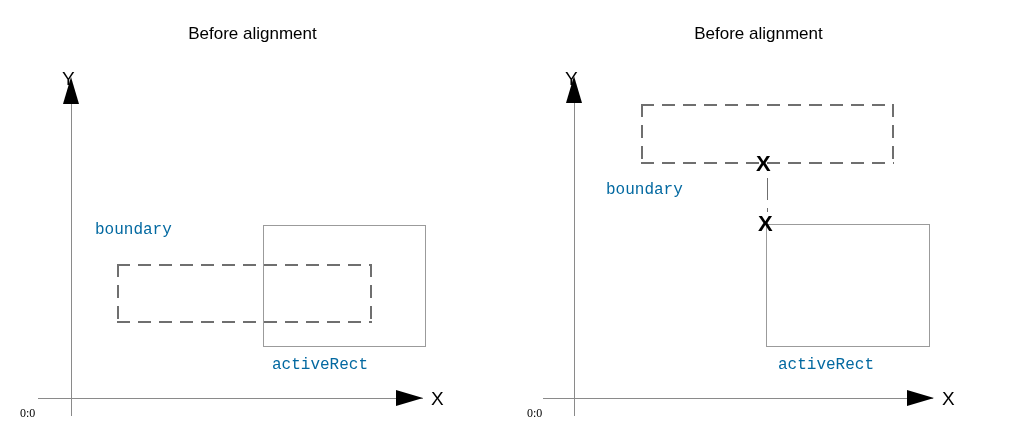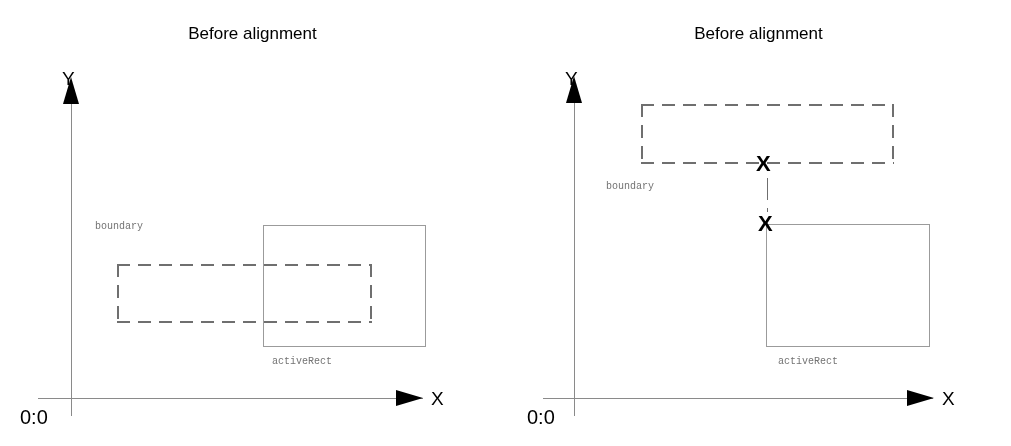--- a/index.html
+++ b/index.html
@@ -67,22 +67,22 @@
   }
   .axis-label {
     position: absolute;
     font-family: "Liberation Sans", sans-serif;
     font-size: 19px;
     color: #000000;
     white-space: nowrap;
   }
   .origin-label {
     position: absolute;
-    font-family: Liberation Sans, sans-serif;
-    font-size: 20px;
+    font-family: Liberation Serif, serif;
+    font-size: 12px;
     color: #000000;
     white-space: nowrap;
   }
 
   
   .rect-solid {
     position: absolute;
     border: 1px solid #9b9b9b;
     box-sizing: border-box;
     background: transparent;
@@ -117,22 +117,22 @@
   }
   .dash-top    { top: 0; }
   .dash-bottom { bottom: 0; }
   .dash-left   { left: 0; }
   .dash-right  { right: 0; }
 
   
   .shape-label {
     position: absolute;
     font-family: "Liberation Mono", monospace;
-    font-size: 10px;
-    color: #737373;
+    font-size: 16px;
+    color: #0369a1;
     white-space: nowrap;
   }
 
   
   .corner-marker {
     position: absolute;
     font-family: "Liberation Sans", sans-serif;
     font-size: 22px;
     font-weight: bold;
     color: #000000;

